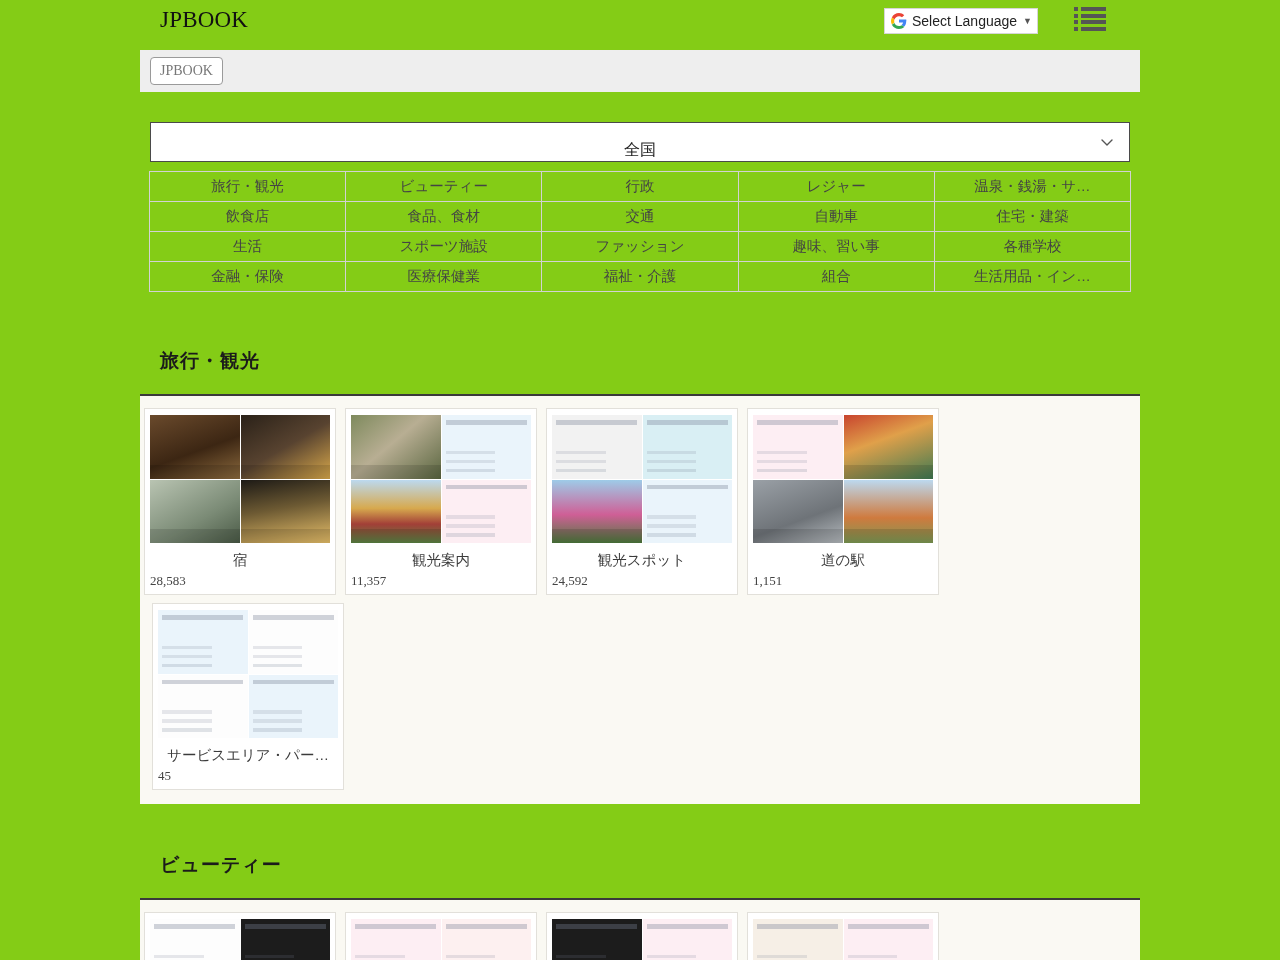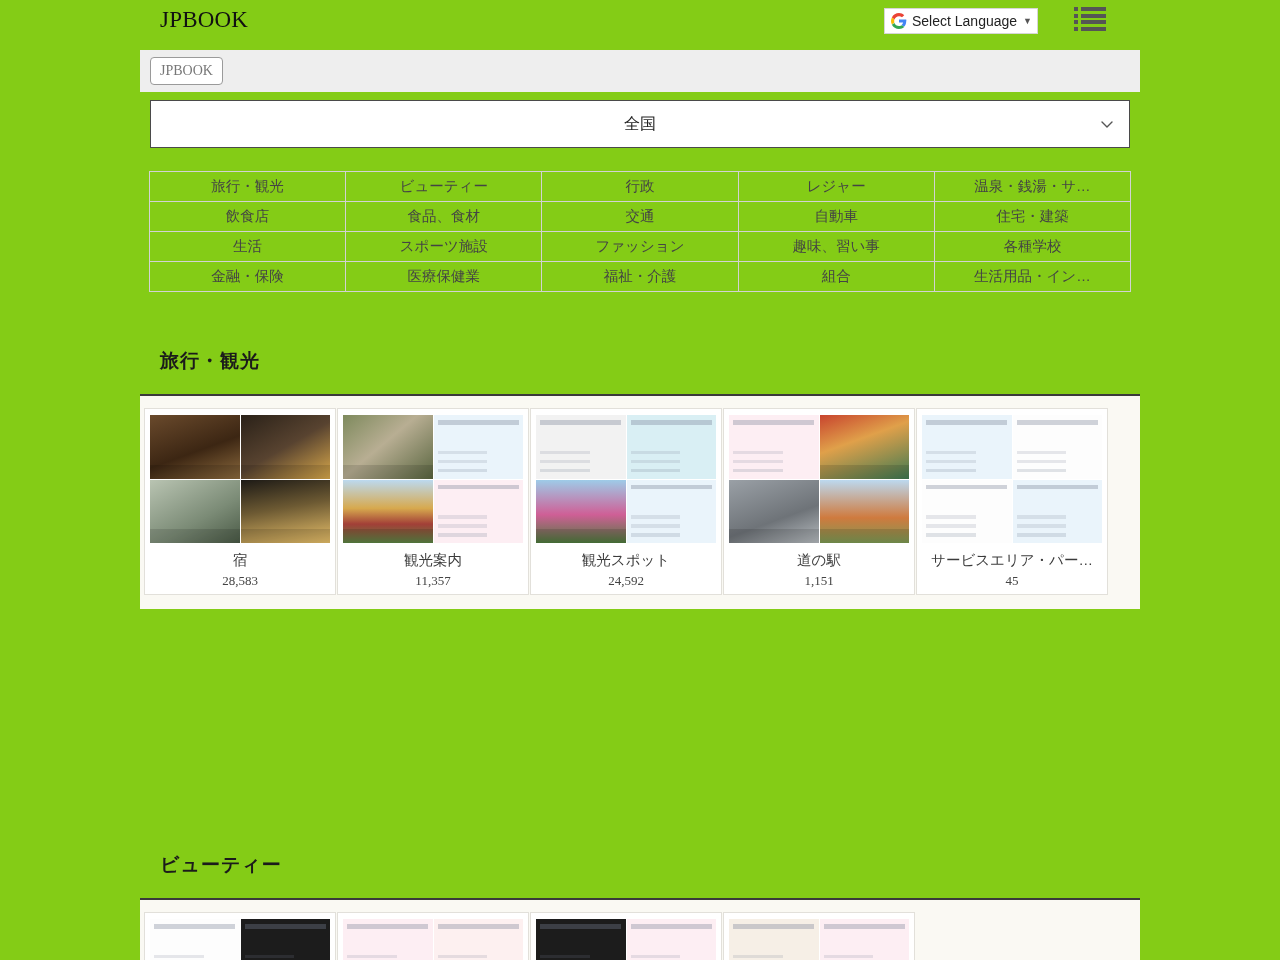--- a/index.html
+++ b/index.html
@@ -86,26 +86,26 @@
     background: #fff;
     font-family: "Liberation Serif", serif;
     font-size: 14px;
     color: #777;
     line-height: 16px;
   }
 
   
   .region-select {
     position: absolute;
-    left: 150px; top: 100px;
-    width: 980px; height: 48px;
+    left: 150px; top: 122px;
+    width: 980px; height: 40px;
     border: 1px solid #4a4a4a;
     background: #fff;
     display: flex;
-    align-items: center;
+    align-items: flex-end;
     justify-content: center;
   }
   .region-label {
     font-size: 16px;
     color: #222;
     font-family: "Liberation Sans", sans-serif;
   }
   .region-caret {
     position: absolute;
     right: 14px; top: 50%;
@@ -157,21 +157,21 @@
     display: flex;
     flex-wrap: wrap;
   }
   .card {
     width: 192px;
     margin: 4px 1px 4px 0px;
     background: #fff;
     border: 1px solid #e2e0da;
     padding: 6px 5px 5px 5px;
   }
-  .card + .card { }
+  .card + .card { margin-left: 8px; }
   .card-thumb {
     width: 180px; height: 128px;
     display: grid;
     grid-template-columns: 1fr 1fr;
     grid-template-rows: 1fr 1fr;
     gap: 1px;
     overflow: hidden;
     background: #fff;
   }
   .tile { width: 100%; height: 100%; position: relative; overflow: hidden; }
@@ -180,21 +180,20 @@
     text-align: center;
     font-size: 14.5px;
     color: #3b3b3b;
     font-family: "Liberation Sans", sans-serif;
     white-space: nowrap;
     overflow: hidden;
     text-overflow: ellipsis;
   }
   .card-count {
     margin-top: 3px;
-    text-align: center;
     font-size: 13px;
     color: #444;
     font-family: "Liberation Serif", serif;
   }
 
   
   .t-photo-dark   { background: linear-gradient(160deg,#6a4a2c 0%,#3c2613 55%,#8d6b3e 100%); }
   .t-photo-night  { background: linear-gradient(150deg,#2a2118 0%,#584330 50%,#d9a94b 100%); }
   .t-photo-green  { background: linear-gradient(150deg,#b9c4b2 0%,#7b8b76 60%,#4a5a46 100%); }
   .t-photo-gold   { background: linear-gradient(170deg,#1d1a16 0%,#6d5a33 45%,#e8c06a 100%); }

